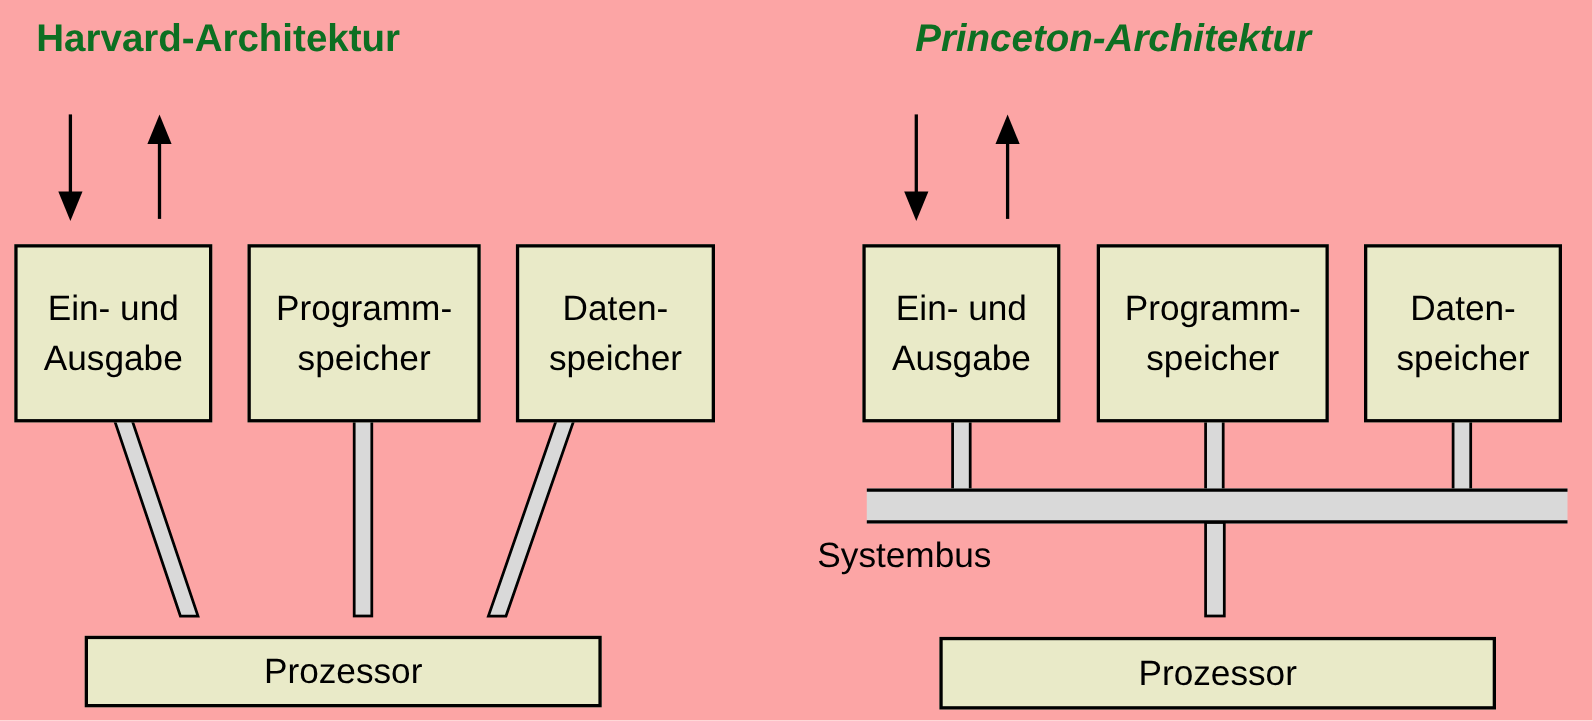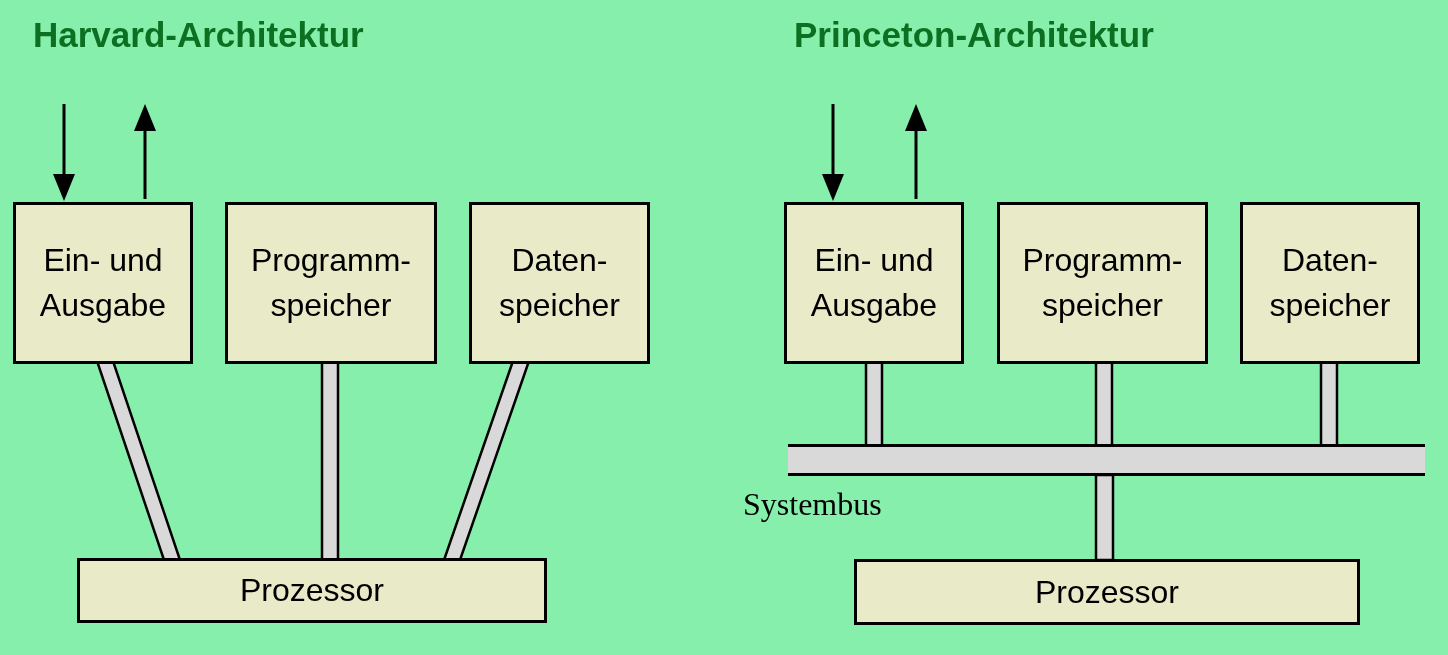--- a/index.html
+++ b/index.html
@@ -1,20 +1,20 @@
 <!DOCTYPE html>
 <html><head>
 <meta charset="utf-8">
 <style>
   html, body { margin: 0; padding: 0; background: #ffffff; }
   .canvas {
     position: relative;
     width: 1448px;
     height: 655px;
-    background: #86efac;
+    background: #fca5a5;
     font-family: "Liberation Sans", sans-serif;
     overflow: hidden;
   }
   .connector-layer {
     position: absolute;
     left: 0; top: 0;
     width: 1448px; height: 655px;
   }
   .title {
     position: absolute;
@@ -30,27 +30,27 @@
     background: #e9eac8;
     border: 3px solid #000000;
     color: #000000;
     font-size: 32px;
     line-height: 1.4;
     display: flex;
     align-items: center;
     justify-content: center;
     text-align: center;
     white-space: pre-line;
+    margin-top: 20px;
   }
   .bus-label {
     position: absolute;
     font-size: 32px;
     color: #000000;
     white-space: nowrap;
-    font-family: Liberation Serif, serif;
   }
 </style>
 </head>
 <body>
 
 <div class="canvas">
 
   <svg class="connector-layer" viewBox="0 0 1448 655">
 
     <g>
@@ -91,21 +91,21 @@
   <div class="title" style="left:33px; top:12px;">Harvard-Architektur</div>
 
   <div class="node" style="left:13px; top:202px; width:180px; height:162px;">Ein- und
 Ausgabe</div>
   <div class="node" style="left:225px; top:202px; width:212px; height:162px;">Programm-
 speicher</div>
   <div class="node" style="left:469px; top:202px; width:181px; height:162px;">Daten-
 speicher</div>
   <div class="node" style="left:77px; top:558px; width:470px; height:65px;">Prozessor</div>
 
-  <div class="title" style="left:794px; top:12px;">
+  <div class="title" style="left:832px; top:12px;font-style:italic;">
     <div>Princeton-Architektur</div>
   </div>
 
   <div class="node" style="left:784px; top:202px; width:180px; height:162px;">Ein- und
 Ausgabe</div>
   <div class="node" style="left:997px; top:202px; width:211px; height:162px;">Programm-
 speicher</div>
   <div class="node" style="left:1240px; top:202px; width:180px; height:162px;">Daten-
 speicher</div>
 

